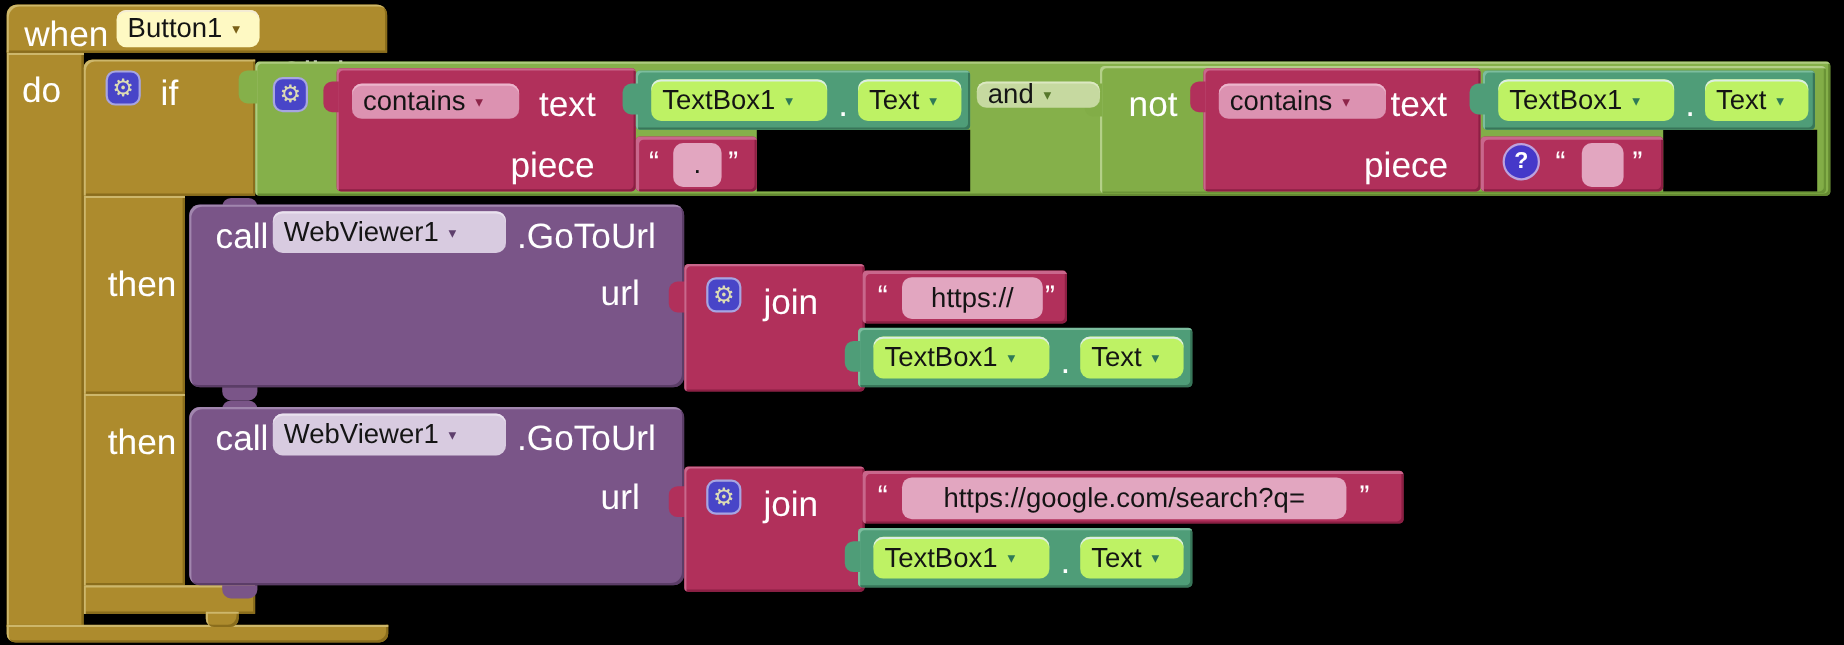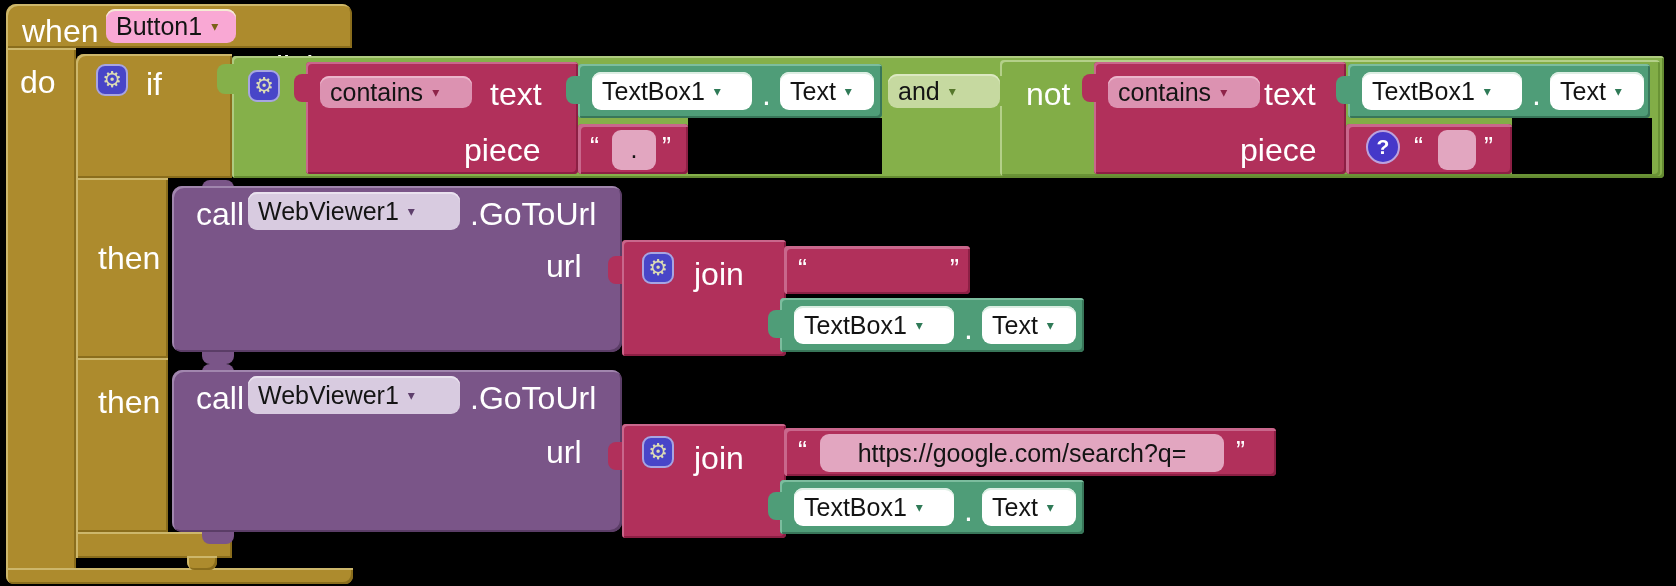--- a/index.html
+++ b/index.html
@@ -10,24 +10,24 @@
   .gold{background:#AD8B2D;box-shadow:inset 2px 2px 0 #CDB76B, inset -2px -2px 0 #8A6D1C;}
   .green{background:#85B04A;box-shadow:inset 2px 2px 0 #AFCB80, inset -2px -2px 0 #648A31;}
   .green-inner{background:#82AD47;box-shadow:inset 2px 2px 0 #B4D089, inset -2px -2px 0 #6A9336;}
   .crimson{background:#B1305B;box-shadow:inset 2px 2px 0 #C9678C, inset -2px -2px 0 #8C1F44;}
   .teal{background:#4F9D78;box-shadow:inset 2px 2px 0 #7CBD9E, inset -2px -2px 0 #387659;}
   .purple{background:#7A5588;box-shadow:inset 2px 2px 0 #A186AE, inset -2px -2px 0 #5B3D67;}
   .hole{background:#000;}
   .fld{border-radius:9px;display:flex;align-items:center;padding:0 10px;
        font-size:25px;color:#141414;white-space:nowrap;box-sizing:border-box;}
   .fld .arrow{font-size:14px;margin-left:9px;}
-  .fld-gold{background:#f9a8d4;box-shadow:inset 0 2px 0 #F4ECD4;}
+  .fld-gold{background:#fef9c3;box-shadow:inset 0 2px 0 #F4ECD4;}
   .fld-pink{background:#DC92B1;box-shadow:inset 0 2px 0 #EBB5CB;}
   .fld-str{background:#E2A6C0;}
-  .fld-teal{background:#ffffff;box-shadow:inset 0 2px 0 #DCEEE3;}
+  .fld-teal{background:#bef264;box-shadow:inset 0 2px 0 #DCEEE3;}
   .fld-purple{background:#D8CBE0;box-shadow:inset 0 2px 0 #E9E1EE;}
   .pill-green{background:#C6D9A0;border-radius:9px;display:flex;align-items:center;
        padding:0 10px;font-size:25px;color:#141414;box-shadow:inset 0 2px 0 #DCE8C2;}
   .gear{background:#4845C8;border:2px solid #A7A5E2;border-radius:9px;color:#DCDCB4;
         display:flex;align-items:center;justify-content:center;font-size:22px;box-sizing:border-box;}
   .help{background:#4538C9;border:2px solid #BCA2DE;border-radius:50%;color:#fff;
         font-weight:bold;font-size:21px;display:flex;align-items:center;justify-content:center;box-sizing:border-box;}
   .quote{color:#fff;font-size:27px;line-height:1;}
   .arrow-gold{color:#7A6118;} .arrow-red{color:#8E2449;} .arrow-teal{color:#2F7A57;}
   .arrow-purple{color:#5E3F6C;} .arrow-green{color:#56772B;}
@@ -67,21 +67,21 @@
     <span>⚙</span>
   </div>
 
   <div class="abs green-inner" style="left:1000px;top:60px;width:660px;height:116px;border-radius:4px;"></div>
   <div class="abs green-inner" style="left:986px;top:76px;width:16px;height:30px;border-radius:8px 0 0 8px;box-shadow:none;"></div>
   <div class="abs lbl" style="left:1026px;top:78px;">not</div>
 
   <div class="abs hole" style="left:688px;top:118px;width:194px;height:56px;"></div>
   <div class="abs hole" style="left:1512px;top:118px;width:140px;height:56px;"></div>
 
-  <div class="abs pill-green" style="left:888px;top:74px;width:92px;height:34px;">
+  <div class="abs pill-green" style="left:888px;top:74px;width:92px;height:24px;">
     <span>and</span>
     <span class="arrow arrow-green" style="font-size:14px;margin-left:9px;">▾</span>
   </div>
 
   <div class="abs crimson" style="left:306px;top:62px;width:272px;height:112px;border-radius:4px;"></div>
   <div class="abs crimson" style="left:294px;top:74px;width:14px;height:28px;border-radius:8px 0 0 8px;box-shadow:none;"></div>
   <div class="abs fld fld-pink" style="left:320px;top:76px;width:152px;height:32px;">
     <span>contains</span>
     <span class="arrow arrow-red">▾</span>
   </div>
@@ -151,20 +151,23 @@
 
   <div class="abs crimson" style="left:608px;top:256px;width:16px;height:28px;border-radius:8px 0 0 8px;box-shadow:none;"></div>
   <div class="abs crimson" style="left:622px;top:240px;width:164px;height:116px;border-radius:4px;"></div>
   <div class="abs gear" style="left:642px;top:252px;width:32px;height:32px;">
     <span>⚙</span>
   </div>
   <div class="abs lbl" style="left:694px;top:258px;">join</div>
 
   <div class="abs crimson seam-left" style="left:784px;top:246px;width:186px;height:48px;border-radius:4px;"></div>
   <div class="abs quote" style="left:798px;top:256px;">“</div>
+  <div class="abs fld fld-str" style="left:820px;top:252px;width:128px;height:38px;border-radius:9px;justify-content:center;padding:0 6px;">
+    <span>https://</span>
+  </div>
   <div class="abs quote" style="left:950px;top:256px;">”</div>
 
   <div class="abs teal" style="left:780px;top:298px;width:304px;height:54px;border-radius:4px;"></div>
   <div class="abs teal" style="left:768px;top:310px;width:14px;height:28px;border-radius:8px 0 0 8px;box-shadow:none;"></div>
   <div class="abs fld fld-teal" style="left:794px;top:306px;width:160px;height:38px;">
     <span>TextBox1</span>
     <span class="arrow arrow-teal">▾</span>
   </div>
   <div class="abs lbl" style="left:964px;top:312px;">.</div>
   <div class="abs fld fld-teal" style="left:982px;top:306px;width:94px;height:38px;">

